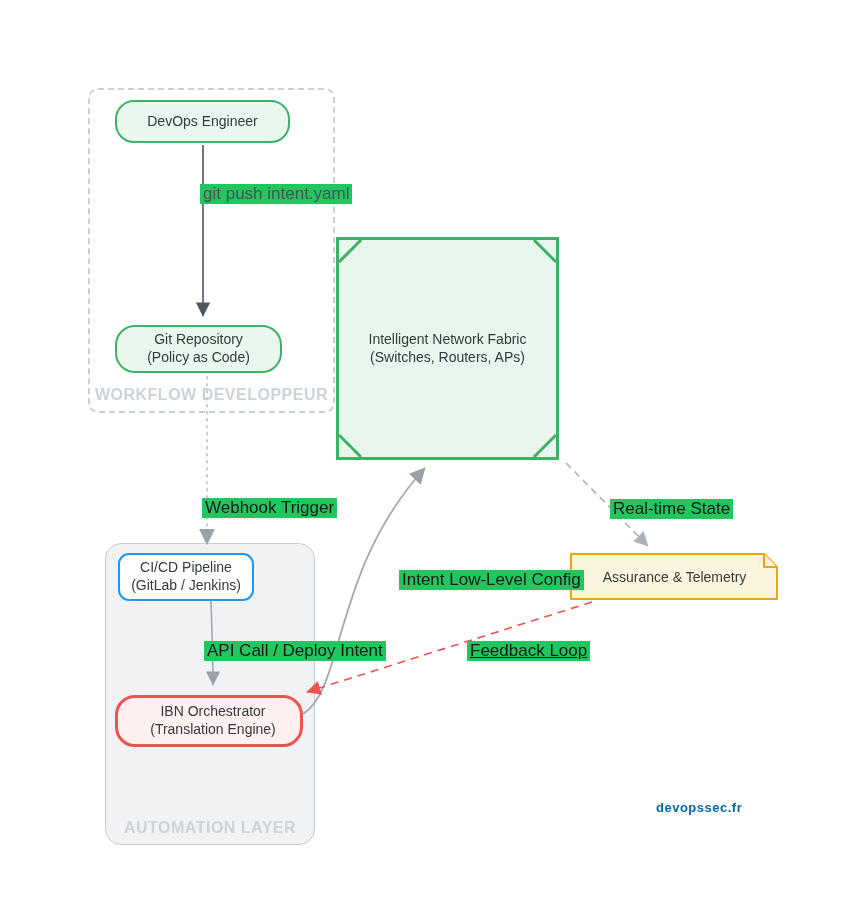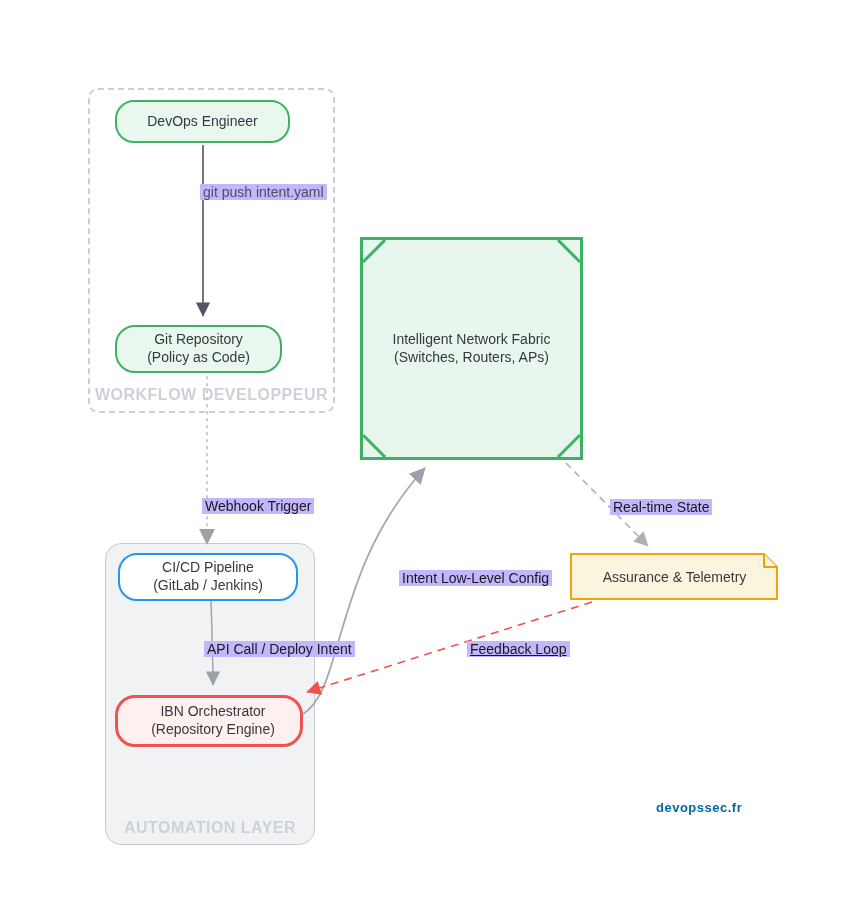--- a/index.html
+++ b/index.html
@@ -26,34 +26,34 @@
   .edges{position:absolute;left:0;top:0;width:856px;height:903px;}
   
   .node{
     position:absolute;box-sizing:border-box;display:flex;flex-direction:column;
     align-items:center;justify-content:center;text-align:center;
     font-size:14px;line-height:1.28;color:#34393f;background:#ffffff;
   }
   .node span{display:block;}
   .node-devops{left:115px;top:100px;width:175px;height:43px;border:2px solid #3eb264;background:#eaf7ee;border-radius:19px;}
   .node-git{left:115px;top:325px;width:167px;height:48px;border:2px solid #3eb264;background:#eaf7ee;border-radius:20px;}
-  .node-fabric{left:360px;top:237px;width:223px;height:223px;border:3px solid #3eb264;background:#e9f6ed;}
-  .node-cicd{left:118px;top:553px;width:180px;height:48px;border:2.5px solid #2196f3;background:#ffffff;border-radius:19px;}
+  .node-fabric{left:336px;top:237px;width:223px;height:223px;border:3px solid #3eb264;background:#e9f6ed;}
+  .node-cicd{left:118px;top:553px;width:136px;height:48px;border:2.5px solid #2196f3;background:#ffffff;border-radius:11px;}
   .node-ibn{left:115px;top:695px;width:188px;height:52px;border:3px solid #ef5350;background:#fdf0ee;border-radius:20px;padding-left:8px;}
   .fabric-corners{position:absolute;left:0;top:0;width:100%;height:100%;pointer-events:none;}
   
   .node-assurance{
     position:absolute;left:570px;top:553px;width:209px;height:47px;
     display:flex;align-items:center;justify-content:center;background:transparent;border:none;
   }
   .node-assurance svg{position:absolute;left:0;top:0;}
   .node-assurance .note-text{position:relative;font-size:14px;color:#34393f;}
   
   .edge-label{
-    position:absolute;background:#c4b5fd;padding:0 3px;font-size:14px;
+    position:absolute;background:#22c55e;padding:0 3px;font-size:17px;
     color:#17191c;white-space:nowrap;
   }
   .edge-label-gitpush{left:200px;top:184px;color:#4a5159;}
   .edge-label-webhook{left:202px;top:498px;}
   .edge-label-api{left:204px;top:641px;}
   .edge-label-apply{left:399px;top:570px;}
   .edge-label-realtime{left:610px;top:499px;}
   .edge-label-feedback{left:467px;top:641px;text-decoration:underline;}
   
   .watermark{
@@ -122,21 +122,21 @@
     <span>(Switches, Routers, APs)</span>
   </div>
 
   <div class="node node-cicd">
     <span>CI/CD Pipeline</span>
     <span>(GitLab / Jenkins)</span>
   </div>
 
   <div class="node node-ibn">
     <span>IBN Orchestrator</span>
-    <span>(Repository Engine)</span>
+    <span>(Translation Engine)</span>
   </div>
 
   <div class="node-assurance">
     <svg width="209" height="47" viewBox="0 0 209 47">
       <path d="M1,1 H194 L207,14 V46 H1 Z" fill="#fcf5dd" stroke="#f0a30a" stroke-width="2" stroke-linejoin="round"></path>
       <path d="M194,1 V14 H207" fill="#fcf5dd" stroke="#f0a30a" stroke-width="2" stroke-linejoin="round"></path>
     </svg>
     <span class="note-text">Assurance &amp; Telemetry</span>
   </div>
 

